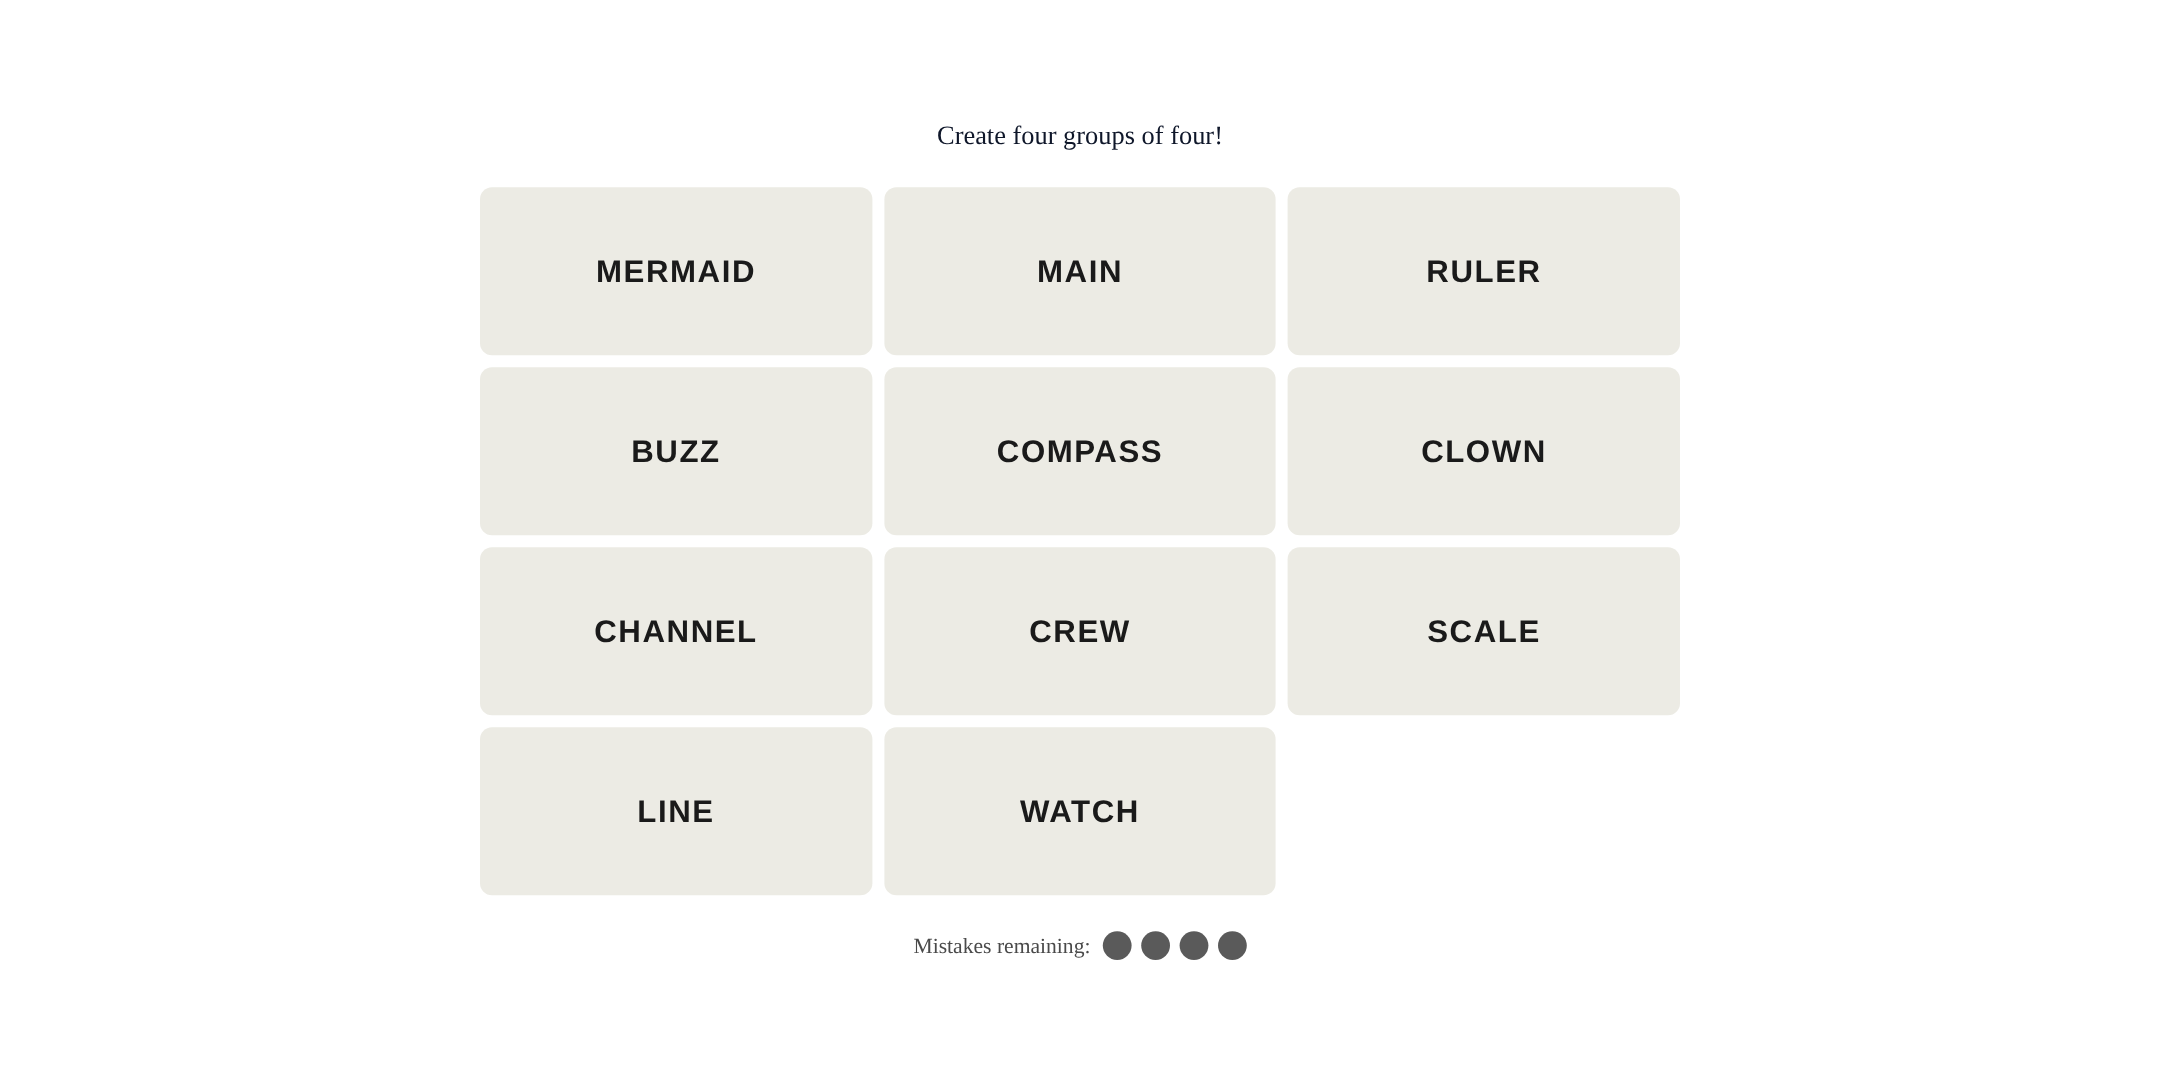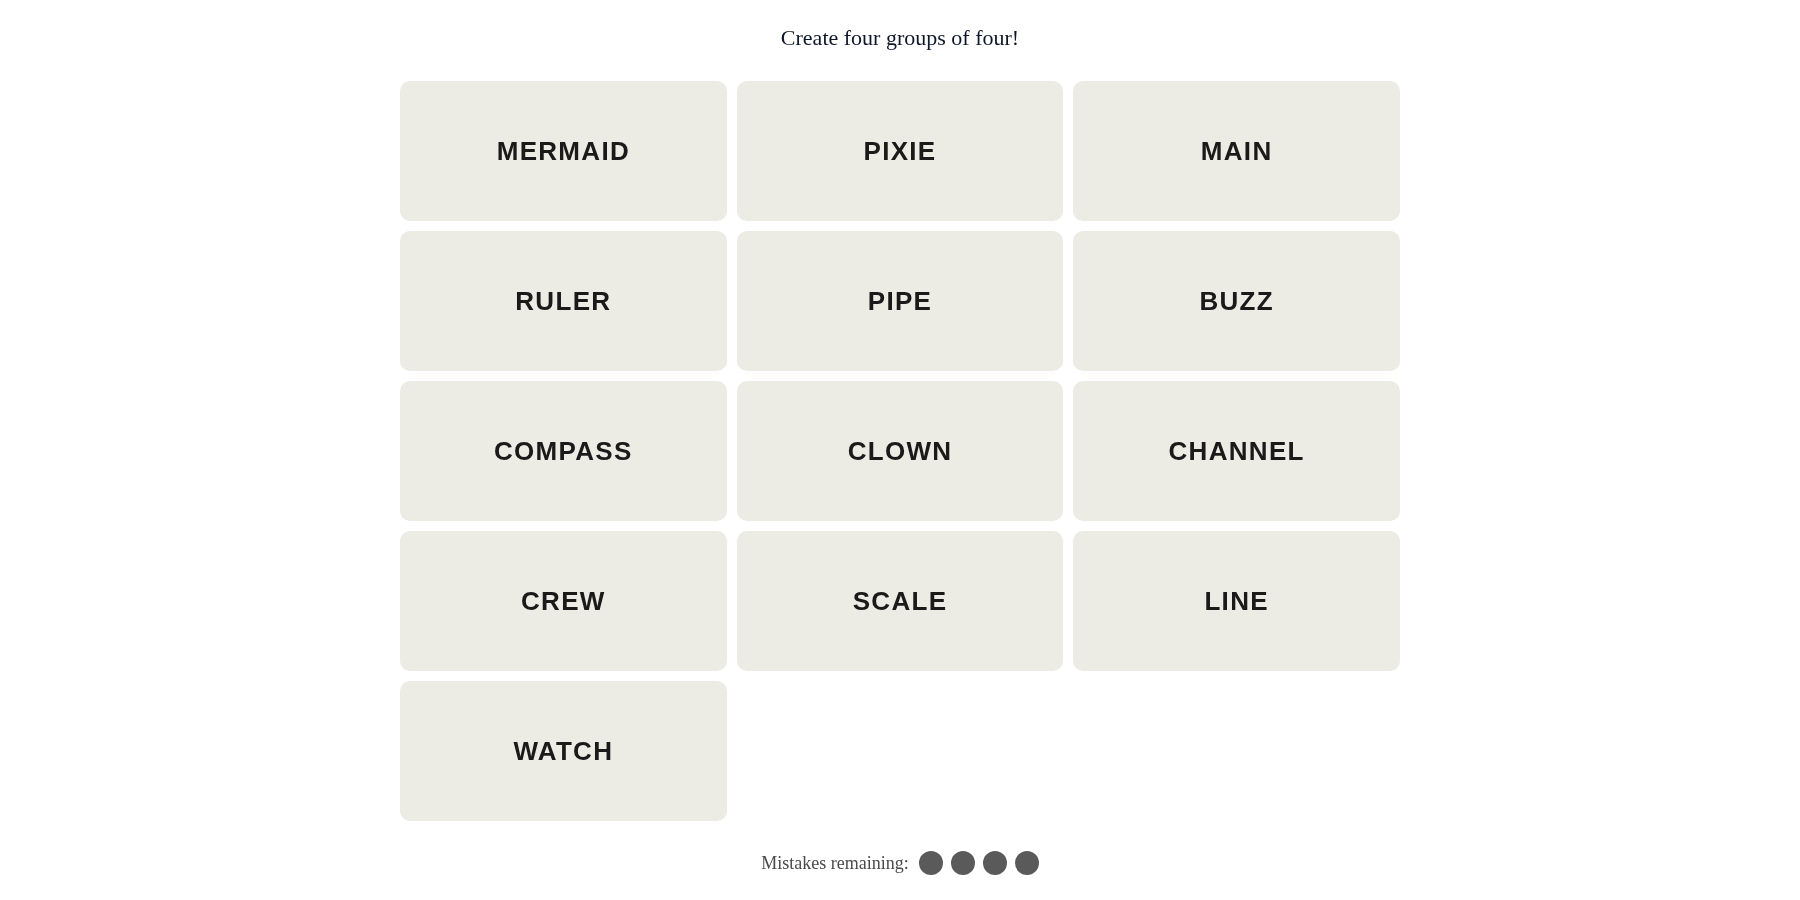--- a/index.html
+++ b/index.html
@@ -91,30 +91,24 @@
 
 <div class="game-container">
 
   <div class="subtitle">Create four groups of four!</div>
 
   <div class="grid" id="word-grid">
   <div class="word-card">
         <span>MERMAID</span>
       </div>
       <div class="word-card">
-        <span>PIXIE</span>
-      </div>
-      <div class="word-card">
         <span>MAIN</span>
       </div>
       <div class="word-card">
         <span>RULER</span>
-      </div>
-      <div class="word-card">
-        <span>PIPE</span>
       </div>
       <div class="word-card">
         <span>BUZZ</span>
       </div>
       <div class="word-card">
         <span>COMPASS</span>
       </div>
       <div class="word-card">
         <span>CLOWN</span>
       </div>

